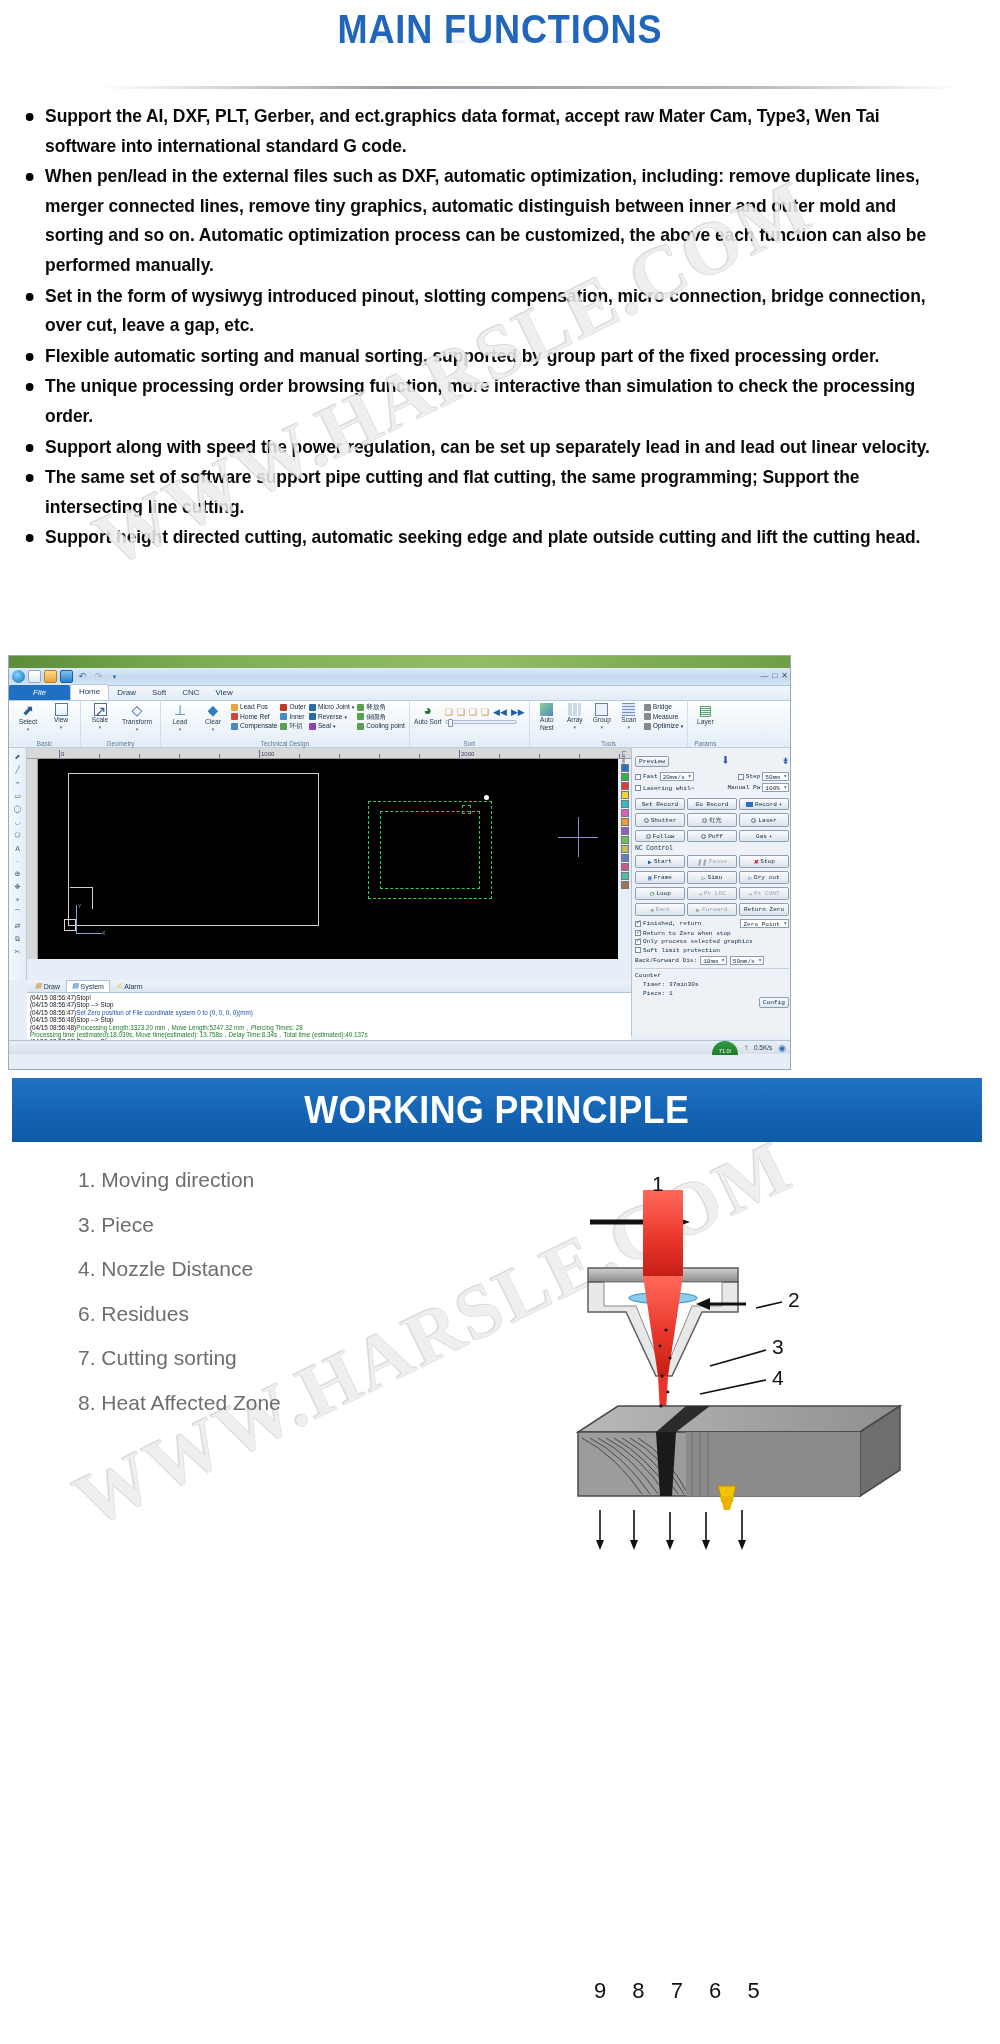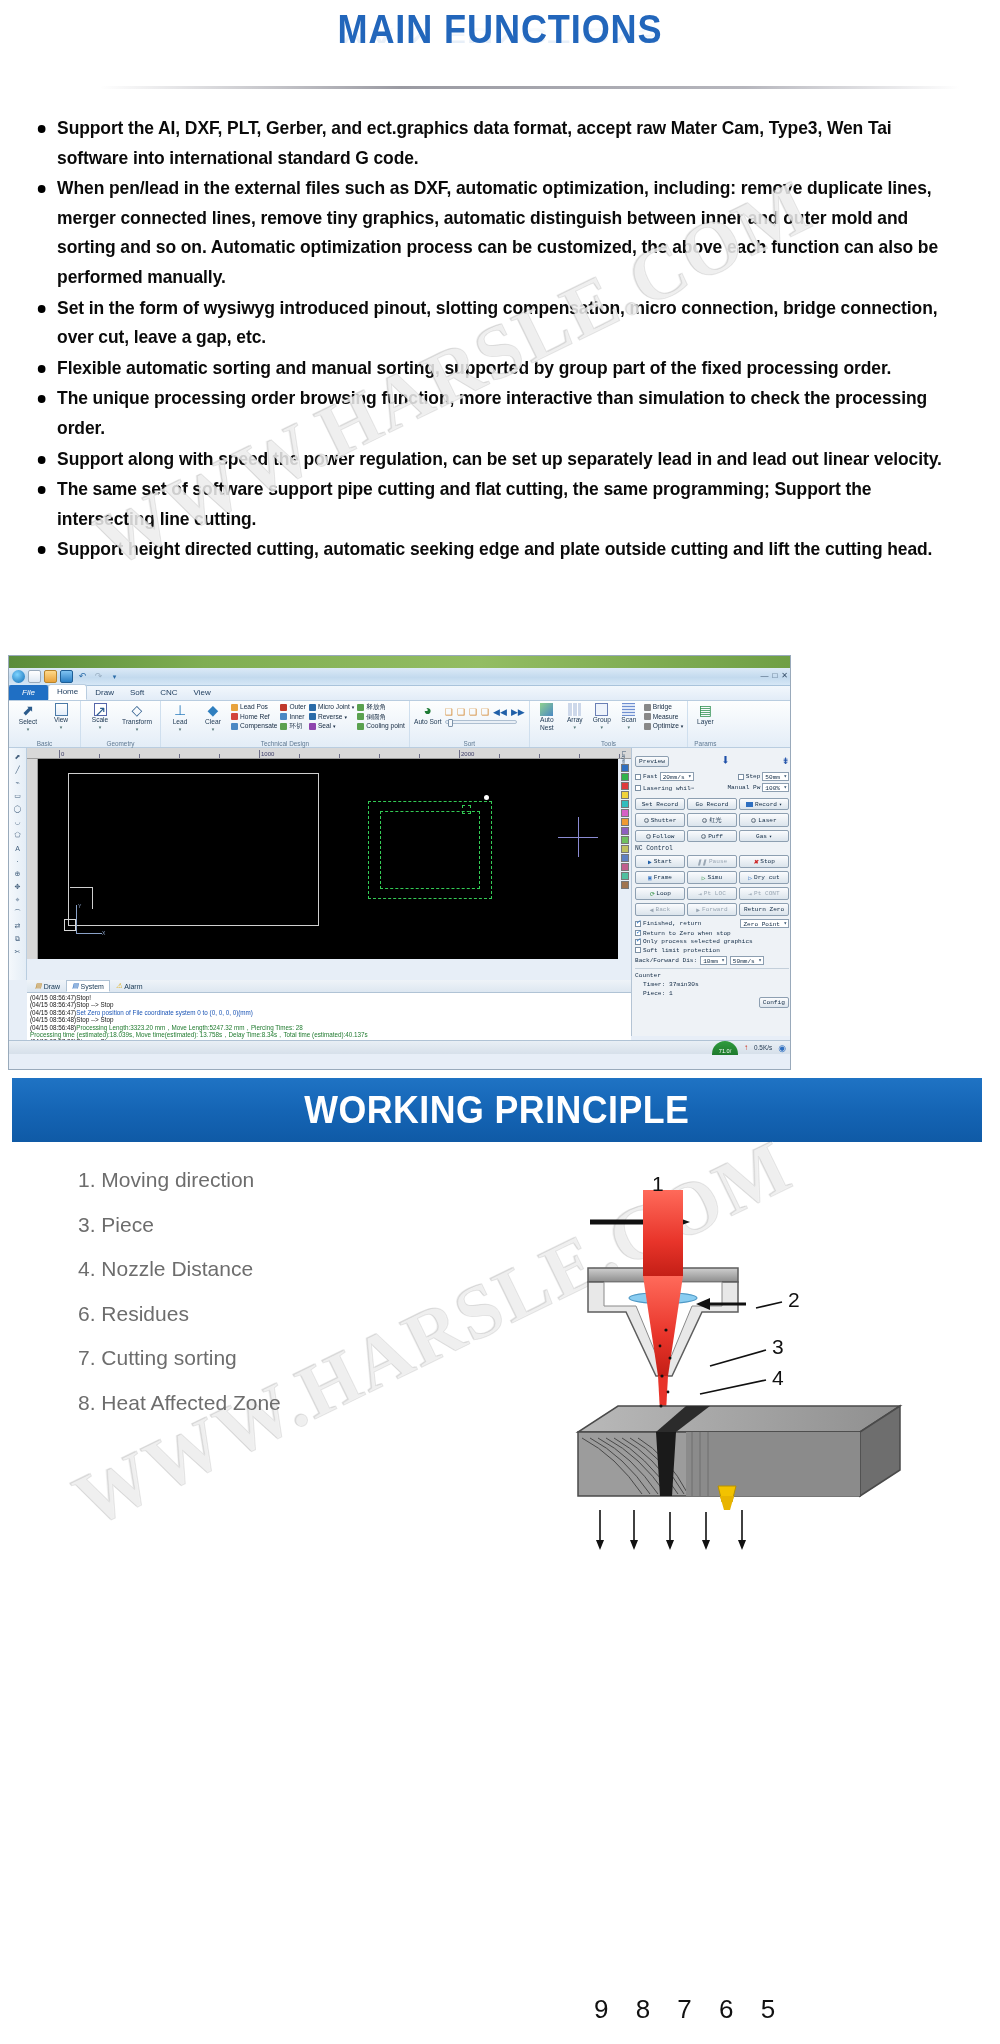--- a/index.html
+++ b/index.html
@@ -43,21 +43,21 @@
     mask-image:linear-gradient(to bottom, rgba(0,0,0,0.75), rgba(0,0,0,0));
   }
   #title-rule {
     position:absolute; left:100px; right:40px; top:86px; height:3px;
     background:linear-gradient(to right, rgba(180,180,185,0), #9a9aa2 35%, #b6b6bd 75%, rgba(180,180,185,0));
   }
 
   
   #functions-list {
     position:absolute; top:102px; left:20px; width:958px;
-    list-style:none; margin:12px; padding:0;
+    list-style:none; margin:0; padding:0;
   }
   #functions-list li {
     position:relative; padding-left:26px; margin-bottom:1px;
     font-family:"Liberation Sans Narrow","Liberation Sans", sans-serif;
     font-weight:700;
     font-size:18.1px; line-height:29.6px; color:#0a0a0a;
     letter-spacing:-0.1px;
     transform:scaleX(0.965); transform-origin:left center;
   }
   #functions-list li::before {
@@ -87,21 +87,21 @@
     position:absolute; left:0; right:0; top:2px; text-align:center;
     font-size:8.2px; color:#16324f; white-space:nowrap;
   }
   #win-controls { position:absolute; right:4px; top:3px; display:flex; gap:4px; font-size:8px; color:#38506a; }
   #ribbon-tabs {
     position:absolute; top:30px; left:0; width:783px; height:15px;
     background:linear-gradient(to bottom,#f2f7fc,#e2ecf7);
     border-bottom:1px solid #b9cde0; display:flex; align-items:flex-end;
   }
   .rtab { font-size:8px; color:#1b3a5c; padding:1px 8px 2px 8px; line-height:11px; }
-  .rtab.filetab { background:#1f6fc4; color:#fff; border-radius:2px 2px 0 0; padding:2px 13px;font-style:italic; }
+  .rtab.filetab { background:#1f6fc4; color:#fff; border-radius:2px 2px 0 0; padding:2px 24px;font-style:italic; }
   .rtab.active { background:#fff; border:1px solid #b9cde0; border-bottom:1px solid #fff; border-radius:3px 3px 0 0; }
   #ribbon {
     position:absolute; top:45px; left:0; width:783px; height:47px;
     background:linear-gradient(to bottom,#fdfefe,#eef4fa 60%,#e3edf7);
     border-bottom:1px solid #b9cde0; display:flex; align-items:stretch;
   }
   .rgroup { position:relative; display:flex; flex-direction:column; justify-content:space-between;
             padding:2px 4px 0 4px; border-right:1px solid #cfdfee; }
   .rgroup-row { display:flex; align-items:flex-start; gap:3px; }
   .rgroup-label { text-align:center; font-size:6.4px; color:#5f7governance; }
@@ -226,21 +226,21 @@
   }
   #principle-list li {
     font-family:"Liberation Sans", sans-serif;
     font-size:21px; line-height:44.6px; color:#6d6d6d; white-space:nowrap;
   }
   .pl-num { display:inline-block; }
 
   
   #nozzle-diagram { position:absolute; top:1180px; left:560px; width:400px; height:400px; }
   .dnum { position:absolute; font-size:21px; color:#111; font-family:"Liberation Sans", sans-serif; }
-  #bottom-nums { position:absolute; left:594px; top:1978px; font-size:26px; color:#111; letter-spacing:10px;margin-top:16px; }
+  #bottom-nums { position:absolute; left:594px; top:1978px; font-size:22px; color:#111; letter-spacing:10px; }
 </style>
 </head>
 <body>
 
 <div id="mainfn-header">
   <div id="mainfn-title">MAIN FUNCTIONS</div>
   <div id="mainfn-reflection" aria-hidden="true">MAIN FUNCTIONS</div>
   <div id="title-rule"></div>
 </div>
 

